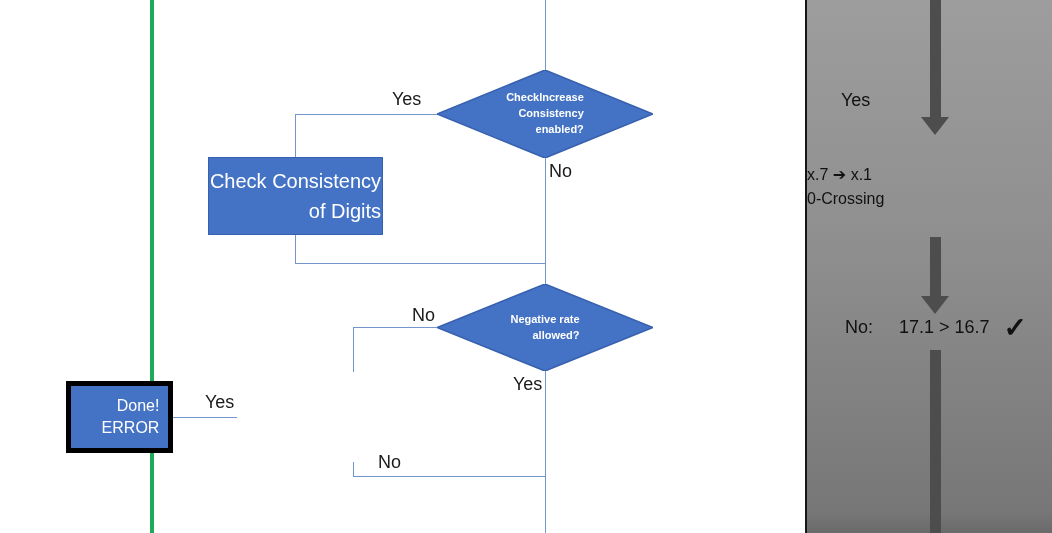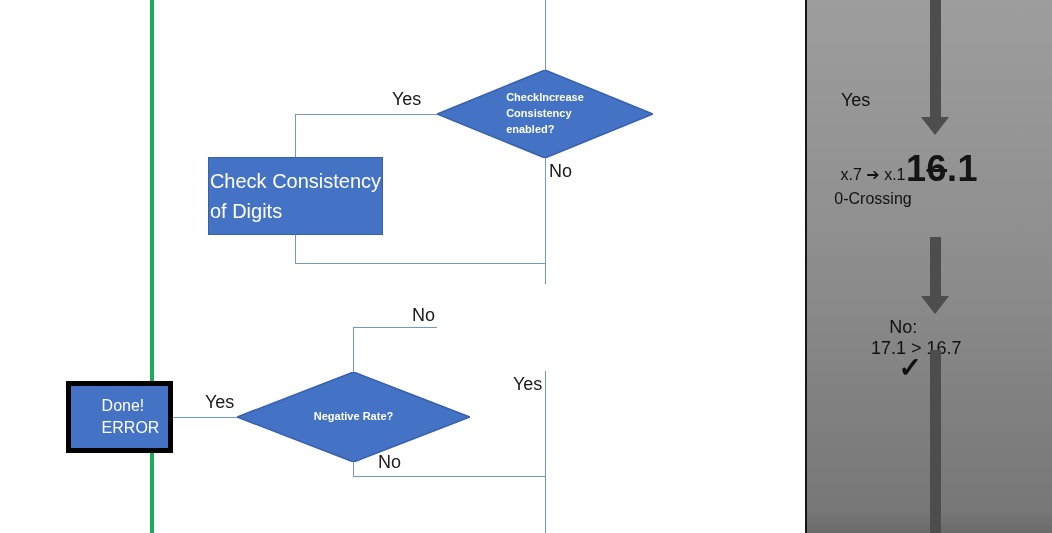--- a/index.html
+++ b/index.html
@@ -16,21 +16,21 @@
     background: #ffffff; overflow: hidden;
   }
   .v-line { position: absolute; width: 1px; background: var(--connector); z-index: 2; }
   .h-line { position: absolute; height: 1px; background: var(--connector); z-index: 2; }
   .green-line { position: absolute; background: var(--green-line); z-index: 1; }
   .diamond { position: absolute; z-index: 3; }
   .diamond svg { position: absolute; left: 0; top: 0; width: 100%; height: 100%; display: block; }
   .diamond polygon { fill: var(--shape-fill); stroke: var(--shape-border); stroke-width: 1.5; vector-effect: non-scaling-stroke; }
   .shape-text {
     position: absolute; inset: 0; display: flex; align-items: center; justify-content: center;
-    text-align: left; color: #ffffff; white-space: pre-line; z-index: 4;
+    text-align: right; color: #ffffff; white-space: pre-line; z-index: 4;
   }
   .diamond .shape-text { font-size: 11px; font-weight: 600; line-height: 1.45; }
   .process {
     position: absolute; background: var(--shape-fill); border: 1.5px solid var(--shape-border);
     z-index: 3;
   }
   .process .shape-text { font-size: 20px; line-height: 1.5; }
   .done-box { border: 5px solid #000000; }
   .done-box .shape-text { font-size: 16px; line-height: 1.4; padding-left: 22px; }
   .flow-label { position: absolute; color: #1a1a1a; font-size: 18px; z-index: 5; }
@@ -42,24 +42,24 @@
     border-left: 2px solid #161616; z-index: 6;
   }
   .arrow-shaft { position: absolute; width: 11px; background: var(--arrow-gray); }
   .arrow-head {
     position: absolute; width: 0; height: 0;
     border-left: 14px solid transparent; border-right: 14px solid transparent;
     border-top: 18px solid var(--arrow-gray);
   }
   .panel-text { position: absolute; color: #111111; }
   .panel-yes { font-size: 18px; }
-  .annotation { font-size: 16px; line-height: 24px; text-align: center; width: 92px; white-space: pre-line; margin-left: 20px; }
+  .annotation { font-size: 16px; line-height: 24px; width: 92px; white-space: pre-line; }
   .big-values { font-size: 36px; line-height: 34px; font-weight: 600; color: #141414; letter-spacing: 0.5px; }
   .struck { text-decoration: line-through; text-decoration-thickness: 3px; }
-  .result-row { font-size: 18px; display: flex; align-items: center; flex-direction: column; }
+  .result-row { font-size: 18px; display: flex; align-items: center; }
   .result-row .gap1 { margin-left: 26px; text-align: right; }
   .checkmark { font-size: 28px; font-weight: bold; margin-left: 14px; line-height: 18px; }
 </style>
 </head>
 <body>
 
 <div class="canvas">
 
   <div class="green-line" style="left:150px; top:0; width:4px; height:533px;"></div>
 
@@ -83,27 +83,28 @@
     <div class="shape-text">CheckIncrease
 Consistency
 enabled?</div>
   </div>
 
   <div class="process" style="left:208px; top:157px; width:175px; height:78px;">
     <div class="shape-text">Check Consistency
 of Digits</div>
   </div>
 
-
-  <div class="diamond" style="left:237px; top:372px; width:233px; height:90px;">
+  <div class="diamond" style="left:437px; top:284px; width:216px; height:87px;">
     <svg viewBox="0 0 100 100" preserveAspectRatio="none">
       <polygon points="50,0 100,50 50,100 0,50"></polygon>
     </svg>
-    <div class="shape-text">Negative Rate?</div>
+    <div class="shape-text">Negative rate
+allowed?</div>
   </div>
+
 
   <div class="process done-box" style="left:66px; top:381px; width:107px; height:72px;">
     <div class="shape-text">Done!
 ERROR</div>
   </div>
 
   <div class="flow-label" style="left:392px; top:89px;">Yes</div>
   <div class="flow-label" style="left:549px; top:161px;">No</div>
   <div class="flow-label" style="left:412px; top:305px;">No</div>
   <div class="flow-label" style="left:513px; top:374px;">Yes</div>
@@ -114,21 +115,20 @@
 
     <div class="arrow-shaft" style="left:123px; top:0; height:117px;"></div>
     <div class="arrow-head" style="left:114px; top:117px;"></div>
 
     <div class="panel-text panel-yes" style="left:34px; top:90px;">Yes</div>
 
     <div class="panel-text annotation" style="left:0; top:163px;">x.7 ➔ x.1
 0-Crossing</div>
 
     <div class="panel-text big-values" style="left:99px; top:152px;">
-      <div><span>1</span><span class="struck">6</span><span>.1</span></div>
     </div>
 
     <div class="arrow-shaft" style="left:123px; top:237px; height:59px;"></div>
     <div class="arrow-head" style="left:114px; top:296px;"></div>
 
     <div class="panel-text result-row" style="left:38px; top:317px;">
       <span>No:</span>
       <span class="gap1">17.1 &gt; 16.7</span>
       <span class="checkmark">✓</span>
     </div>

